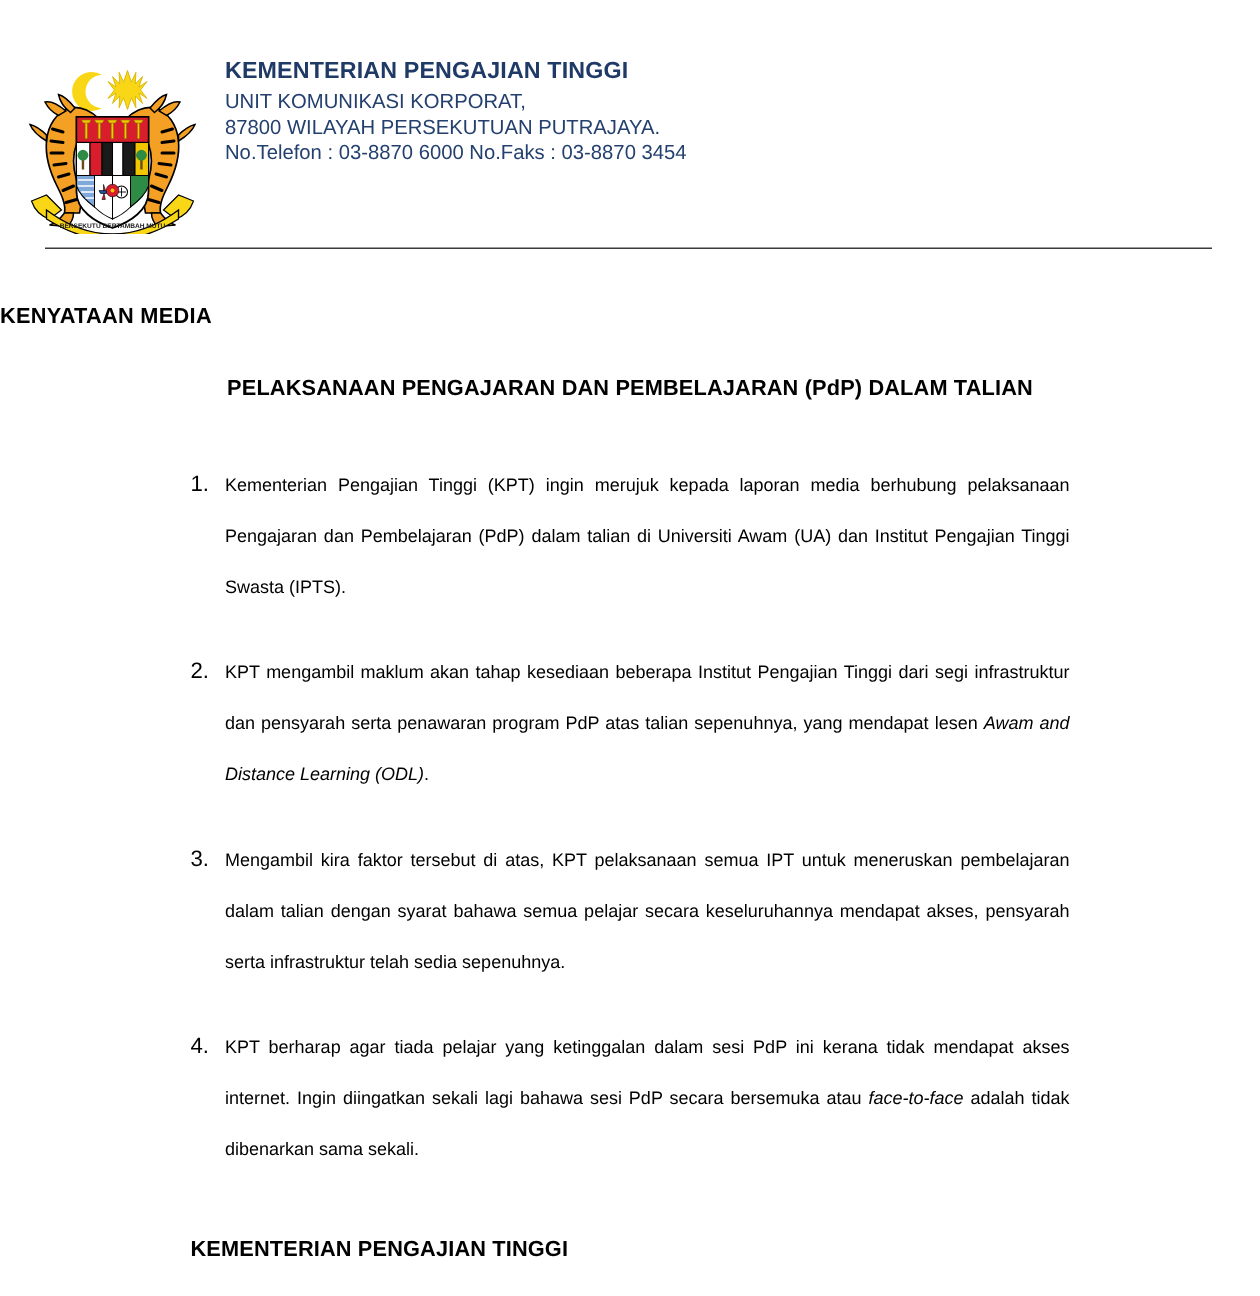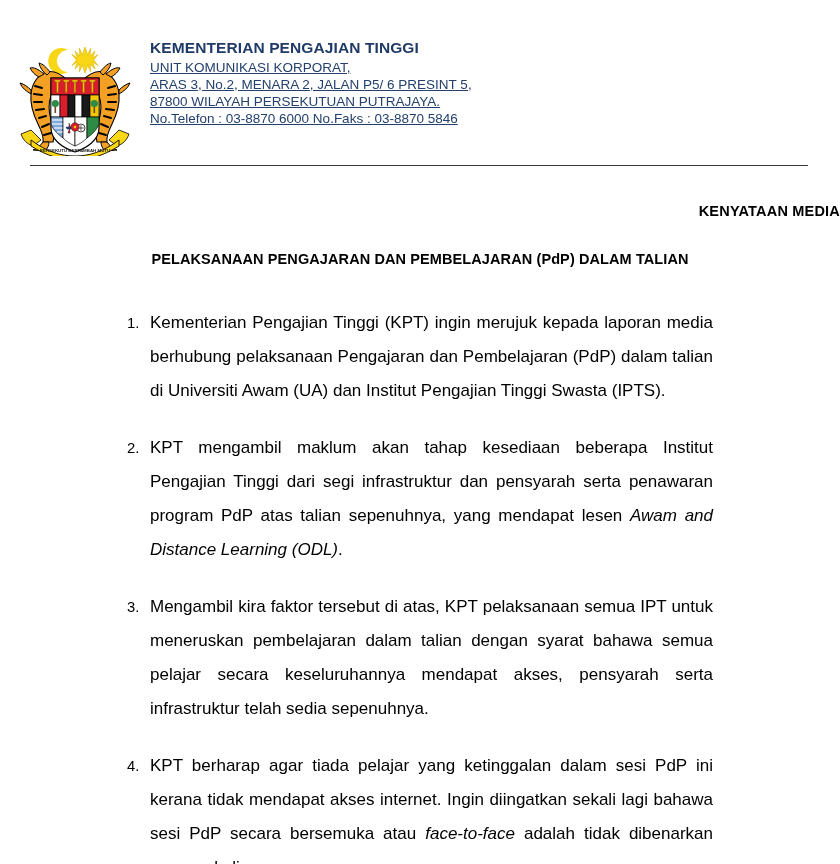--- a/index.html
+++ b/index.html
@@ -45,32 +45,31 @@
     letter-spacing: 0.1px;
     margin-bottom: 3px;
     white-space: nowrap;
   }
   .addr-line {
     font-size: 13.5px;
     font-weight: normal;
     color: #24406E;
     line-height: 1.27;
     white-space: nowrap;
-    text-decoration: underline;
   }
 
   .rule {
     height: 0;
     border-top: 1.6px solid #3a3a3a;
     margin: 9px 32px 0 30px;
   }
 
   
   .doc-title {
-    text-align: right;
+    text-align: left;
     font-size: 14.5px;
     font-weight: bold;
     margin-top: 37px;
     letter-spacing: 0.2px;
   }
   .doc-subtitle {
     text-align: center;
     font-size: 14.5px;
     font-weight: bold;
     margin-top: 32px;
@@ -90,21 +89,21 @@
   }
   .para-num {
     width: 23px;
     min-width: 23px;
     font-size: 14.8px;
     line-height: 34px;
     flex-shrink: 0;
   }
   .para-text {
     flex: 1;
-    font-size: 17px;
+    font-size: 12px;
     line-height: 34px;
     text-align: justify;
     text-justify: inter-word;
     hyphens: none;
   }
   .para-text em { font-style: italic; }
 
   
   .footer {
     padding-left: 127px;
@@ -243,23 +242,22 @@
         <path d="M116 106 C114 112 110 116 104 118 L96 112 L106 102 Z" fill="#F9D616" stroke="#000" stroke-width="0.8"></path>
         <path d="M18 112 C34 124 48 128 62 128 C76 128 90 124 106 112 L106 118 C90 128 76 132 62 132 C48 132 34 128 18 118 Z" fill="#F9D616" stroke="#000" stroke-width="0.9"></path>
         <text x="62" y="124" font-family="Liberation Sans, sans-serif" font-size="4.4" font-weight="bold" text-anchor="middle" fill="#1a1a1a">BERSEKUTU BERTAMBAH MUTU</text>
       </g>
     </svg>
   </div>
 
   <div class="letterhead-text">
     <div class="org-name">KEMENTERIAN PENGAJIAN TINGGI</div>
     <div class="addr-line">UNIT KOMUNIKASI KORPORAT,</div>
-    <div class="addr-line">ARAS 3, No.2, MENARA 2, JALAN P5/ 6 PRESINT 5,</div>
     <div class="addr-line">87800 WILAYAH PERSEKUTUAN PUTRAJAYA.</div>
-    <div class="addr-line">No.Telefon : 03-8870 6000 No.Faks : 03-8870 5846</div>
+    <div class="addr-line">No.Telefon : 03-8870 6000 No.Faks : 03-8870 3454</div>
   </div>
 </div>
 
 <div class="rule"></div>
 
 <div class="doc-title">KENYATAAN MEDIA</div>
 <div class="doc-subtitle">PELAKSANAAN PENGAJARAN DAN PEMBELAJARAN (PdP) DALAM TALIAN</div>
 
 <div class="body-wrap">
 

